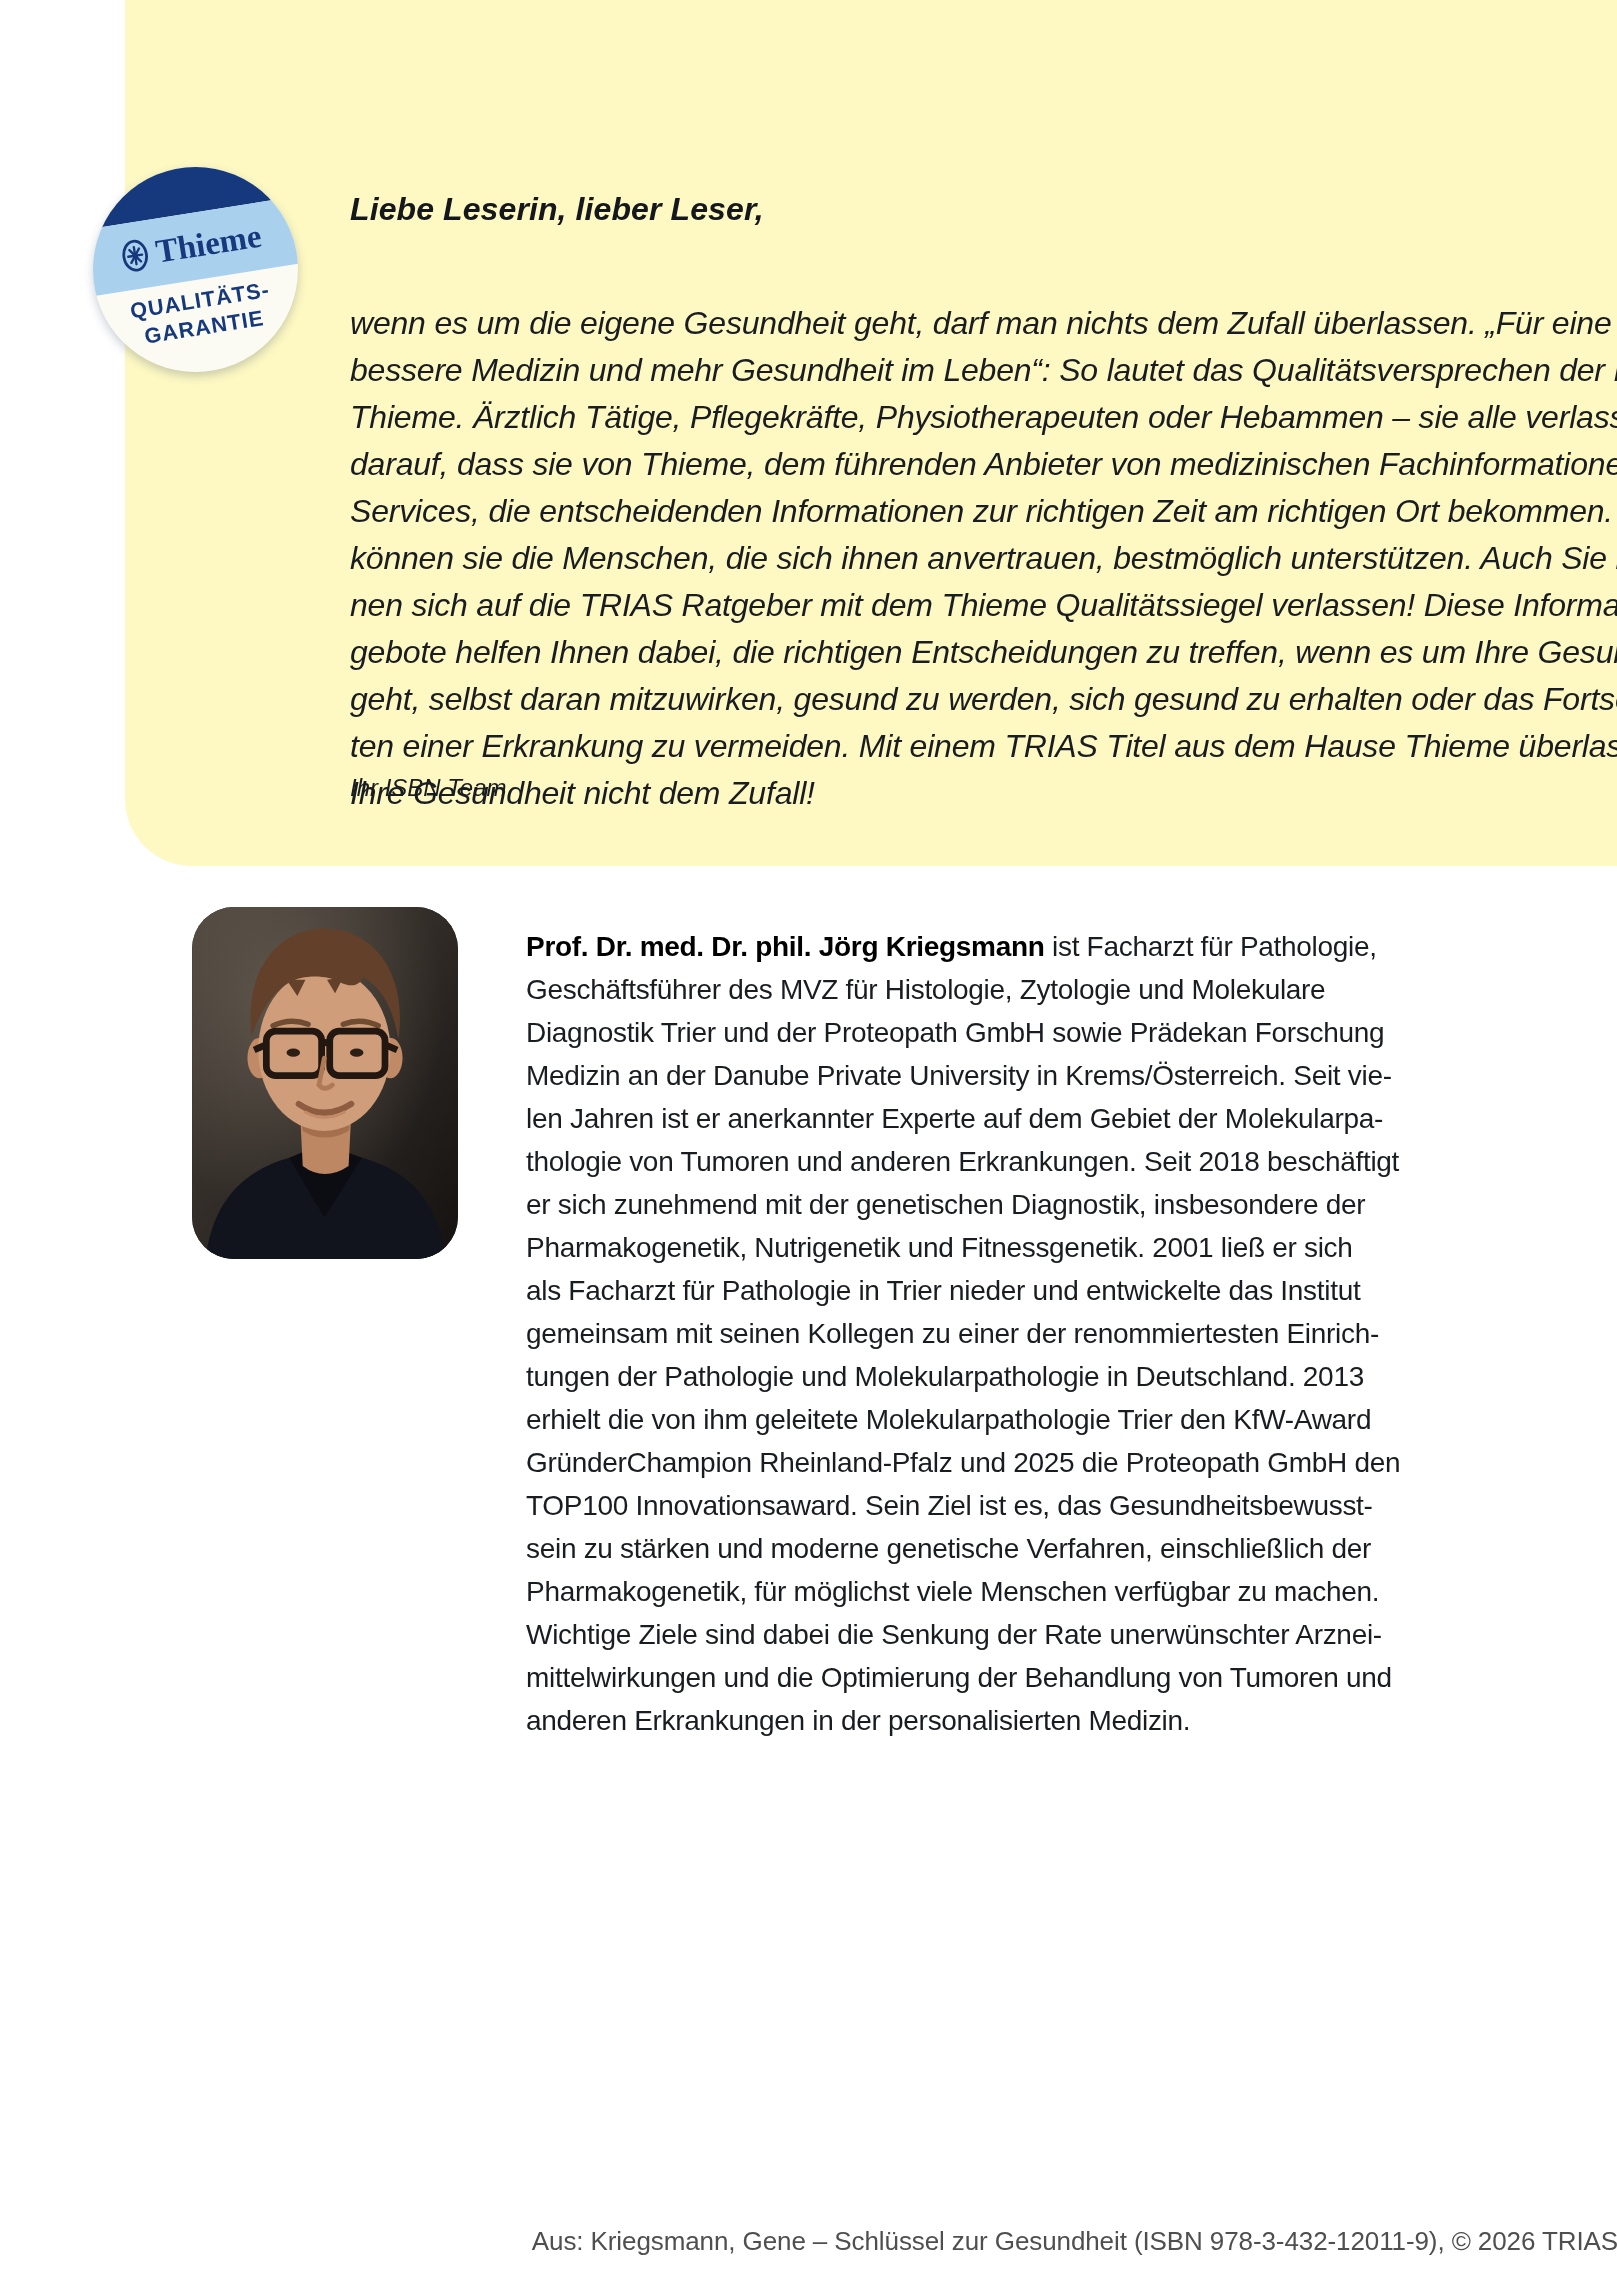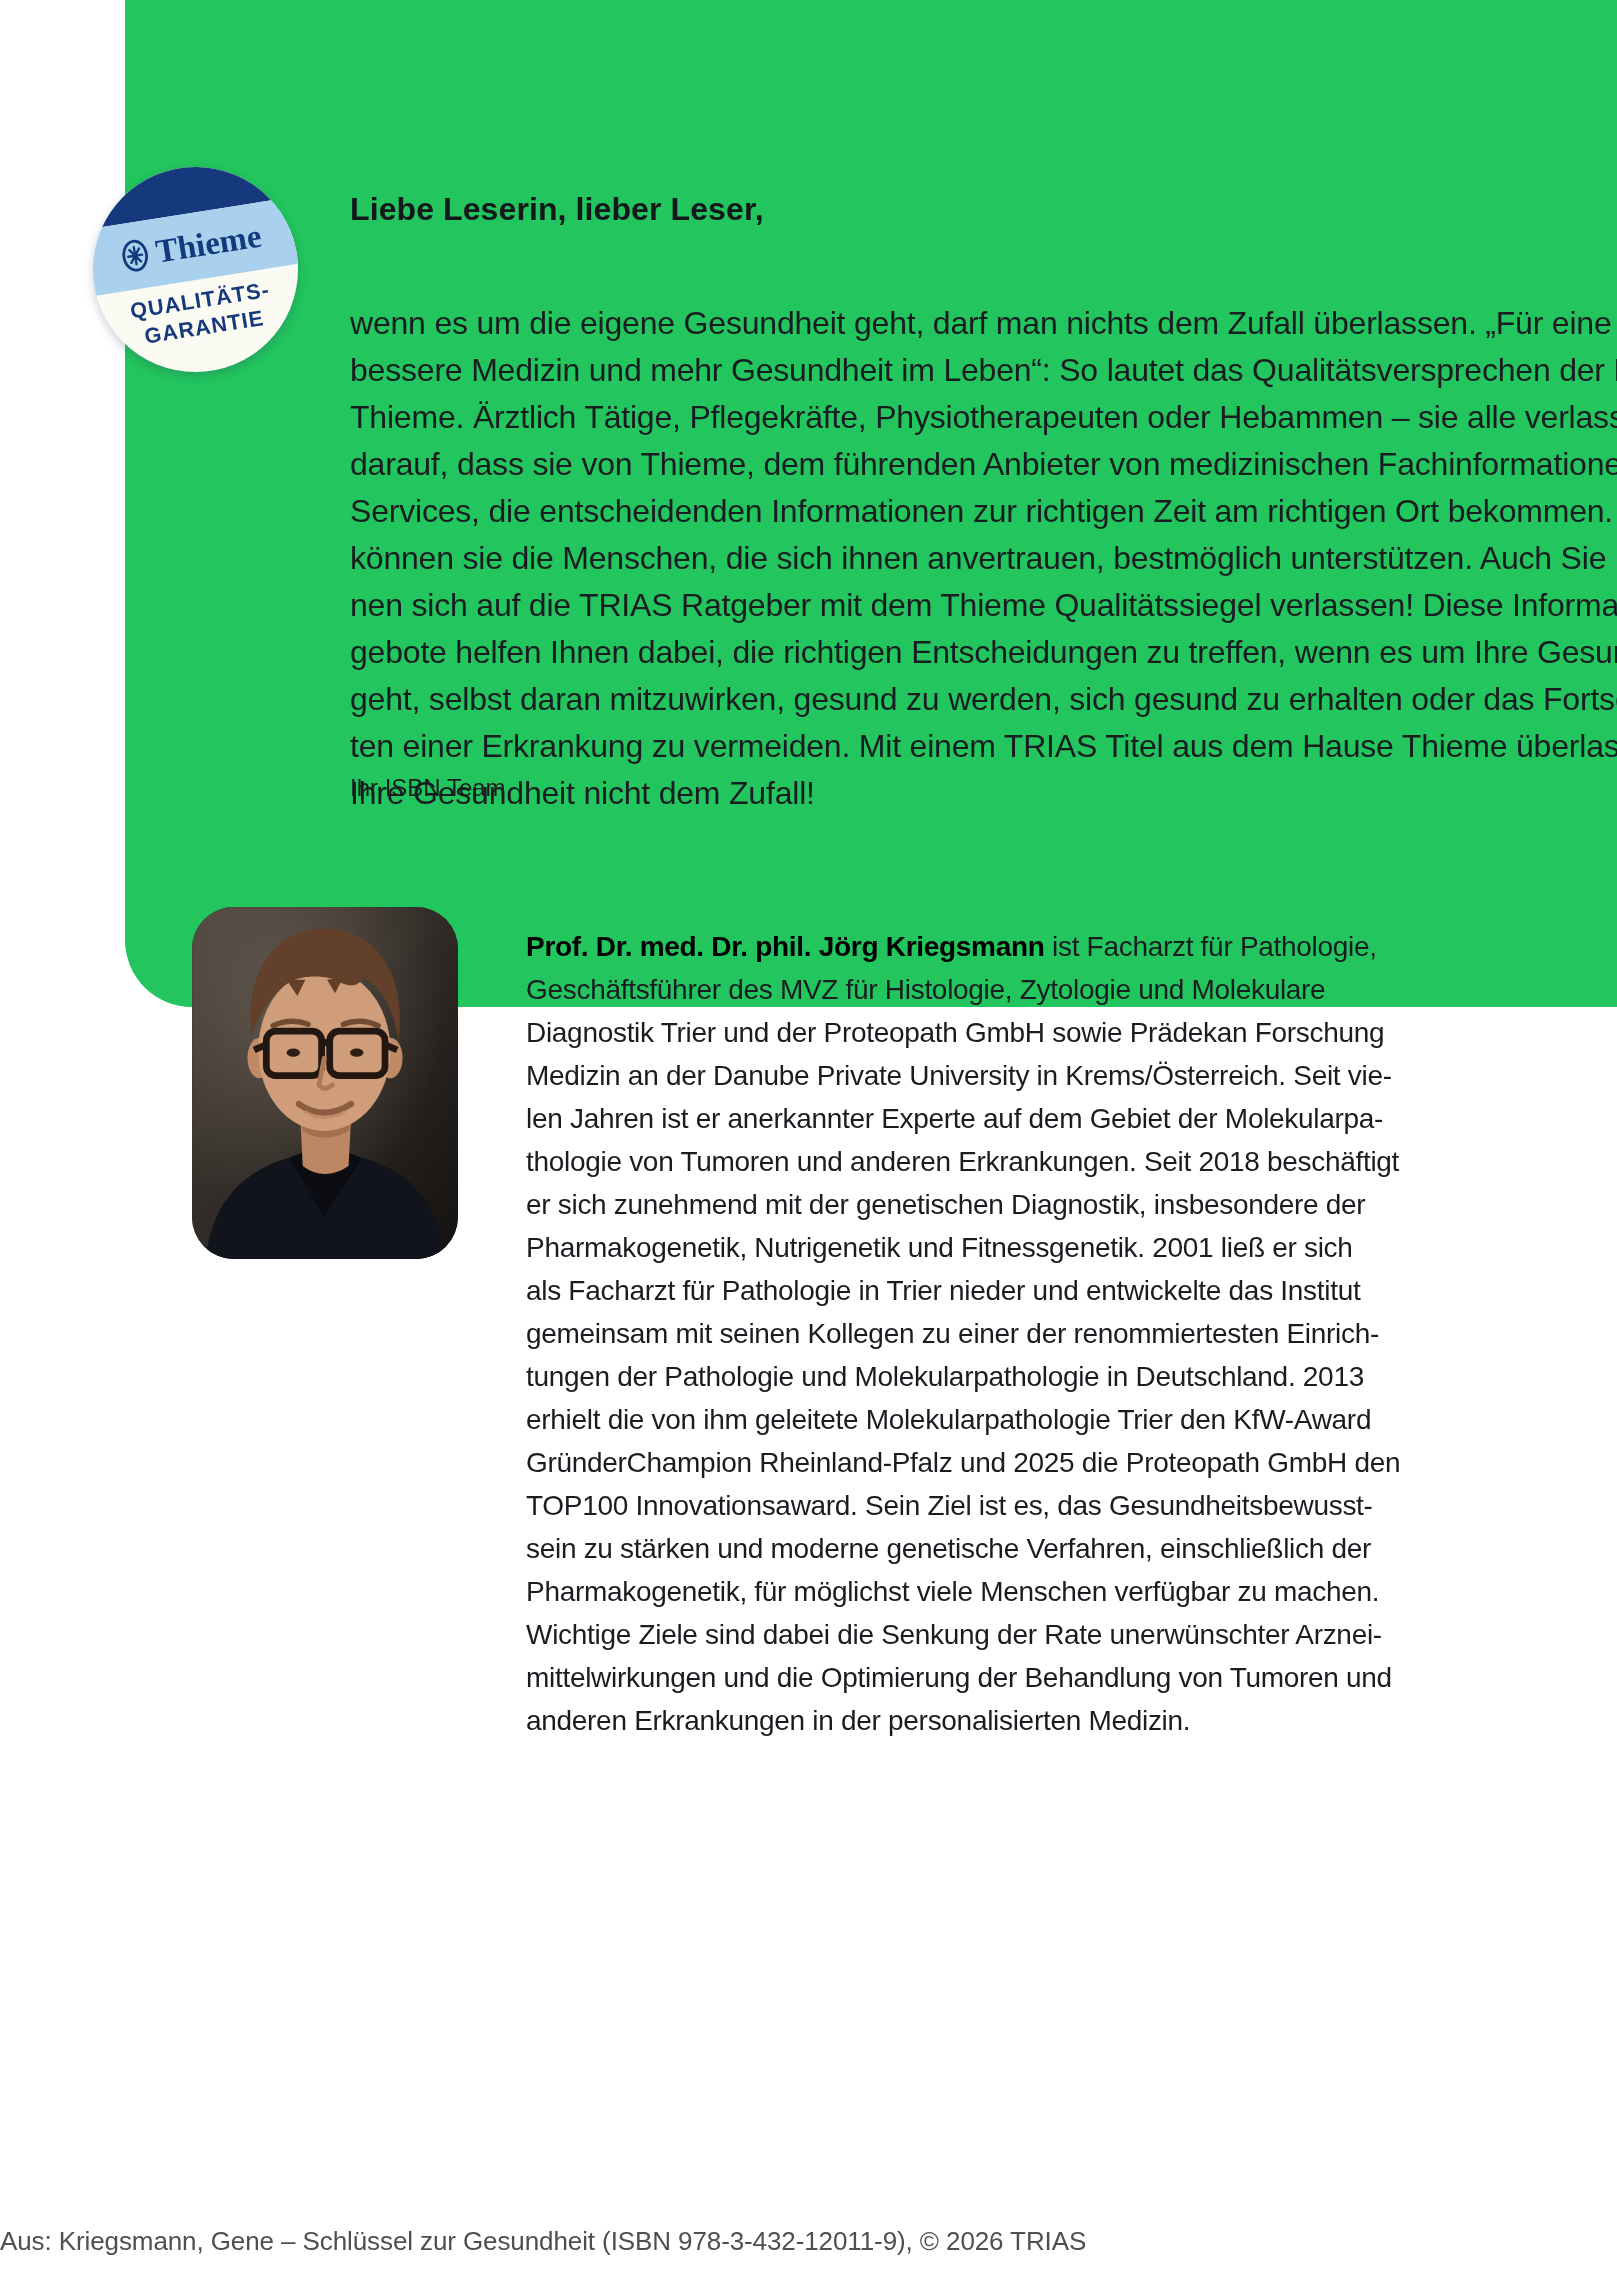--- a/index.html
+++ b/index.html
@@ -3,22 +3,22 @@
 <meta charset="utf-8">
 <style>
   html,body { margin:0; padding:0; background:#ffffff; }
   .page {
     position:relative; width:1618px; height:2284px; background:#ffffff;
     font-family:"Liberation Sans", sans-serif; overflow:hidden;
   }
 
   
   .letter-box {
-    position:absolute; left:125px; top:0; width:1493px; height:1007px;
-    background:#22c55e; border-radius:0 0 0 67px;
+    position:absolute; left:125px; top:0; width:1493px; height:866px;
+    background:#fef9c3; border-radius:0 0 0 67px;font-style:italic;
   }
   .letter-heading {
     position:absolute; left:225px; top:170px;
     font-size:32px; font-weight:700; color:#14171b; letter-spacing:0.1px;
   }
   .letter-body {
     position:absolute; left:225px; top:268px;
     font-size:32px; line-height:47px; color:#191c20;
     letter-spacing:-0.2px; white-space:pre;
   }
@@ -63,21 +63,21 @@
   .author-photo svg { display:block; width:100%; height:100%; }
   .author-bio {
     position:absolute; left:526px; top:897px;
     font-size:28px; line-height:43px; color:#191c20;
     letter-spacing:-0.3px; white-space:pre;
   }
   .author-name { color:#000000; font-weight:700; }
 
   
   .footer {
-    position:absolute; left:0; right:0; top:2226px; text-align:left;
+    position:absolute; left:0; right:0; top:2226px; text-align:right;
     font-size:26px; color:#4f4f4f; letter-spacing:-0.1px;
   }
 </style>
 </head>
 <body>
 
 <div class="page">
 
   <section class="letter-box">
     <h1 class="letter-heading">Liebe Leserin, lieber Leser,</h1>

